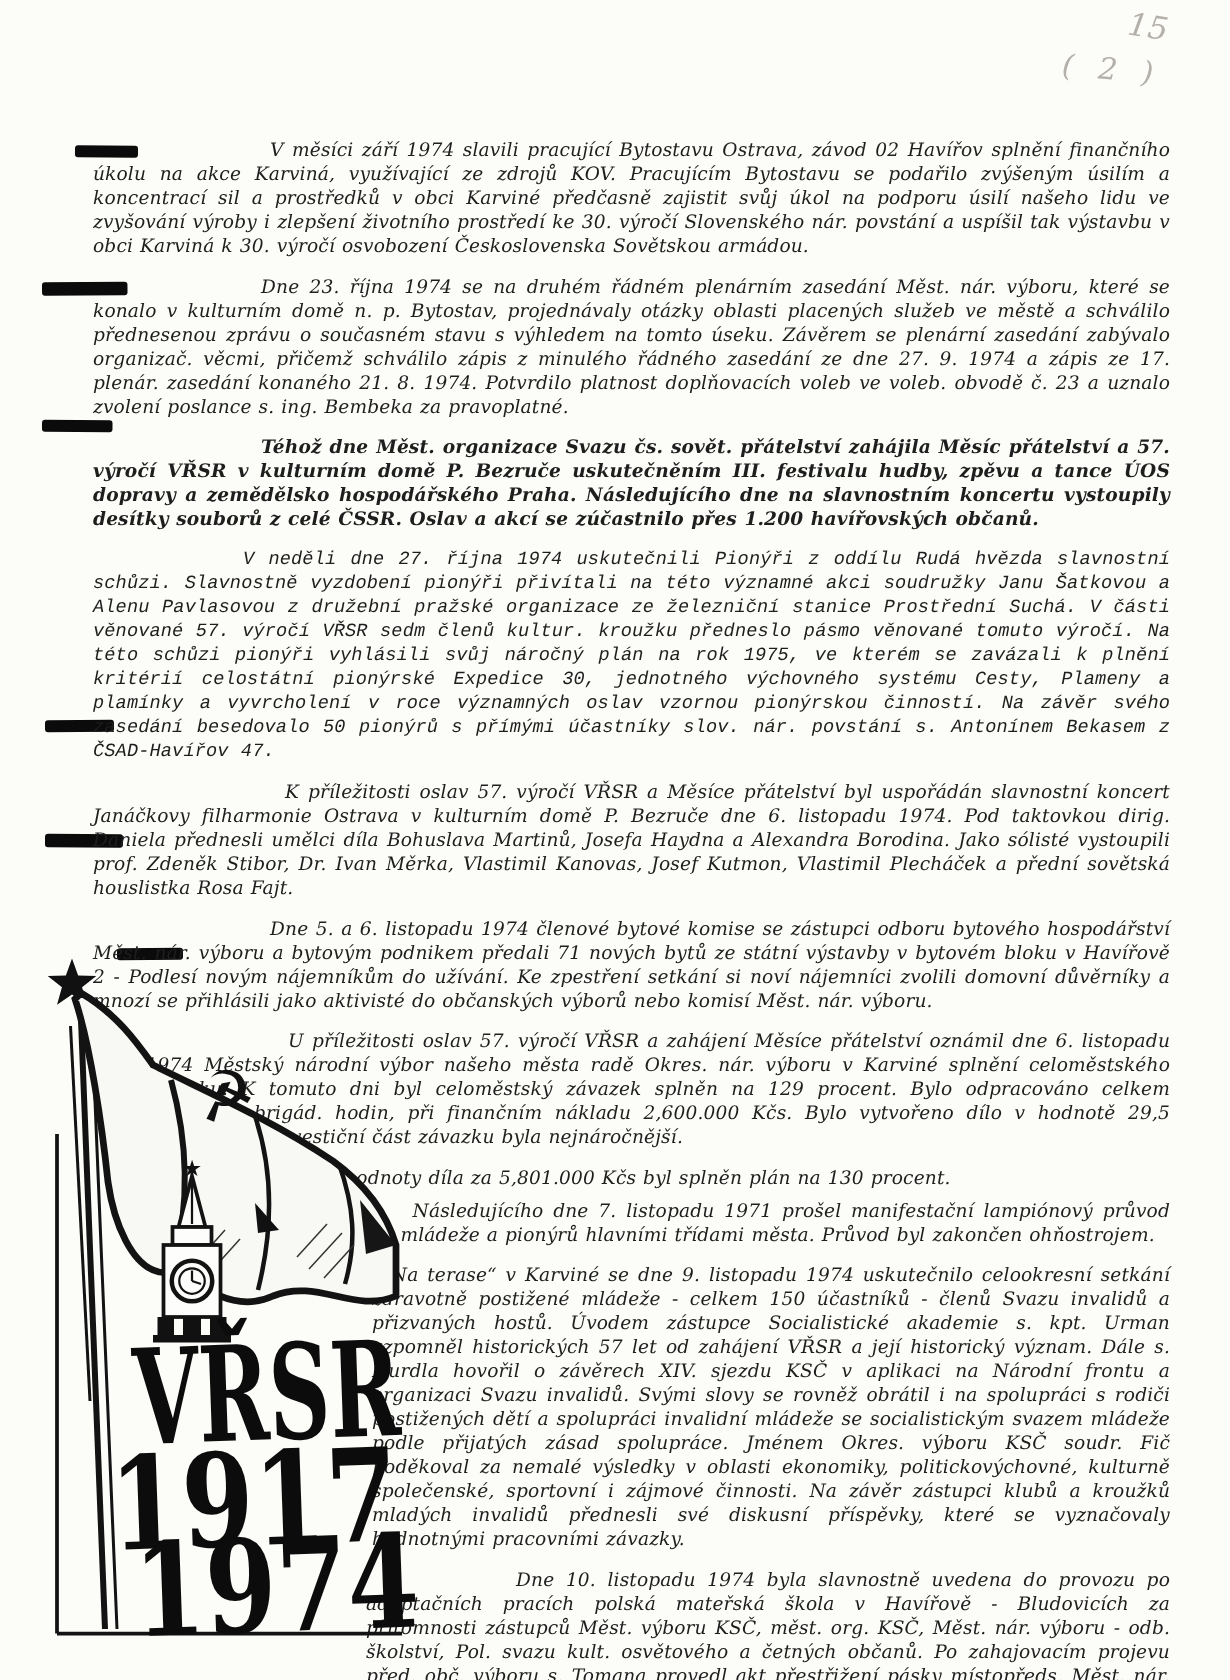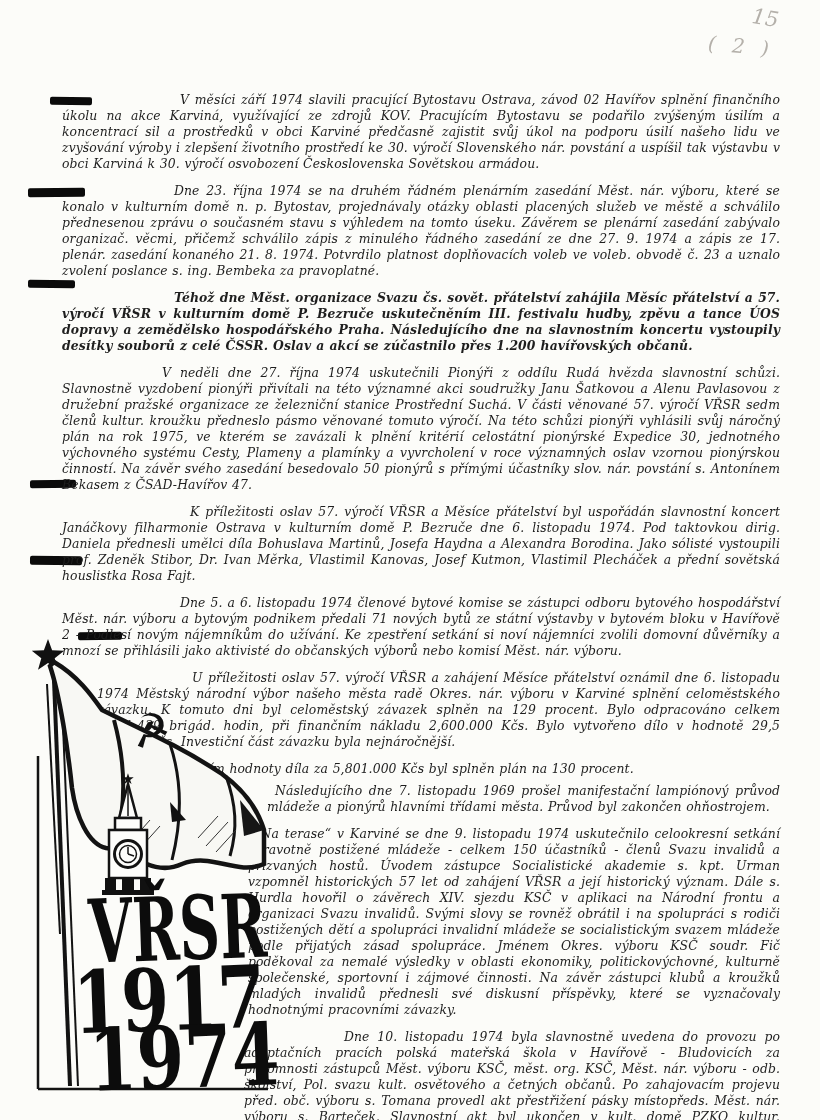--- a/index.html
+++ b/index.html
@@ -16,21 +16,21 @@
     position:absolute;left:62px;top:92px;width:718px;
     font-style:italic;
     font-size:12.4px;line-height:16px;
     letter-spacing:.1px;word-spacing:.6px;
     text-align:justify;
   }
   .para{margin:0 0 11px 0;}
   .p1{text-indent:118px;}
   .p2{text-indent:112px;}
   .p3{text-indent:112px;font-weight:bold;}
-  .p4{text-indent:100px;}
+  .p4{text-indent:100px;font-family:Liberation Mono, monospace;}
   .p5{text-indent:128px;}
   .p6{text-indent:118px;}
   .p7{margin-left:35px;text-indent:95px;}
   .p7b{margin-left:90px;text-indent:0;margin-bottom:6px;}
   .p8{margin-left:205px;text-indent:8px;}
   .p9{margin-left:186px;text-indent:6px;}
   .p10{margin-left:182px;text-indent:100px;}
   
   .bar{
     position:absolute;height:8px;background:#0b0b0b;border-radius:2px;
@@ -73,21 +73,21 @@
 
   <div class="text-block">
     <p class="para p1">V měsíci září 1974 slavili pracující Bytostavu Ostrava, závod 02 Havířov splnění finančního úkolu na akce Karviná, využívající ze zdrojů KOV. Pracujícím Bytostavu se podařilo zvýšeným úsilím a koncentrací sil a prostředků v obci Karviné předčasně zajistit svůj úkol na podporu úsilí našeho lidu ve zvyšování výroby i zlepšení životního prostředí ke 30. výročí Slovenského nár. povstání a uspíšil tak výstavbu v obci Karviná k 30. výročí osvobození Československa Sovětskou armádou.</p>
     <p class="para p2">Dne 23. října 1974 se na druhém řádném plenárním zasedání Měst. nár. výboru, které se konalo v kulturním domě n. p. Bytostav, projednávaly otázky oblasti placených služeb ve městě a schválilo přednesenou zprávu o současném stavu s výhledem na tomto úseku. Závěrem se plenární zasedání zabývalo organizač. věcmi, přičemž schválilo zápis z minulého řádného zasedání ze dne 27. 9. 1974 a zápis ze 17. plenár. zasedání konaného 21. 8. 1974. Potvrdilo platnost doplňovacích voleb ve voleb. obvodě č. 23 a uznalo zvolení poslance s. ing. Bembeka za pravoplatné.</p>
     <p class="para p3">Téhož dne Měst. organizace Svazu čs. sovět. přátelství zahájila Měsíc přátelství a 57. výročí VŘSR v kulturním domě P. Bezruče uskutečněním III. festivalu hudby, zpěvu a tance ÚOS dopravy a zemědělsko hospodářského Praha. Následujícího dne na slavnostním koncertu vystoupily desítky souborů z celé ČSSR. Oslav a akcí se zúčastnilo přes 1.200 havířovských občanů.</p>
     <p class="para p4">V neděli dne 27. října 1974 uskutečnili Pionýři z oddílu Rudá hvězda slavnostní schůzi. Slavnostně vyzdobení pionýři přivítali na této významné akci soudružky Janu Šatkovou a Alenu Pavlasovou z družební pražské organizace ze železniční stanice Prostřední Suchá. V části věnované 57. výročí VŘSR sedm členů kultur. kroužku předneslo pásmo věnované tomuto výročí. Na této schůzi pionýři vyhlásili svůj náročný plán na rok 1975, ve kterém se zavázali k plnění kritérií celostátní pionýrské Expedice 30, jednotného výchovného systému Cesty, Plameny a plamínky a vyvrcholení v roce významných oslav vzornou pionýrskou činností. Na závěr svého zasedání besedovalo 50 pionýrů s přímými účastníky slov. nár. povstání s. Antonínem Bekasem z ČSAD-Havířov 47.</p>
     <p class="para p5">K příležitosti oslav 57. výročí VŘSR a Měsíce přátelství byl uspořádán slavnostní koncert Janáčkovy filharmonie Ostrava v kulturním domě P. Bezruče dne 6. listopadu 1974. Pod taktovkou dirig. Daniela přednesli umělci díla Bohuslava Martinů, Josefa Haydna a Alexandra Borodina. Jako sólisté vystoupili prof. Zdeněk Stibor, Dr. Ivan Měrka, Vlastimil Kanovas, Josef Kutmon, Vlastimil Plecháček a přední sovětská houslistka Rosa Fajt.</p>
     <p class="para p6">Dne 5. a 6. listopadu 1974 členové bytové komise se zástupci odboru bytového hospodářství Měst. nár. výboru a bytovým podnikem předali 71 nových bytů ze státní výstavby v bytovém bloku v Havířově 2 - Podlesí novým nájemníkům do užívání. Ke zpestření setkání si noví nájemníci zvolili domovní důvěrníky a mnozí se přihlásili jako aktivisté do občanských výborů nebo komisí Měst. nár. výboru.</p>
     <p class="para p7">U příležitosti oslav 57. výročí VŘSR a zahájení Měsíce přátelství oznámil dne 6. listopadu 1974 Městský národní výbor našeho města radě Okres. nár. výboru v Karviné splnění celoměstského závazku. K tomuto dni byl celoměstský závazek splněn na 129 procent. Bylo odpracováno celkem 1,881.439 brigád. hodin, při finančním nákladu 2,600.000 Kčs. Bylo vytvořeno dílo v hodnotě 29,5 milionů Kčs. Investiční část závazku byla nejnáročnější.</p>
     <p class="para p7b">Vytvořením hodnoty díla za 5,801.000 Kčs byl splněn plán na 130 procent.</p>
-    <p class="para p8">Následujícího dne 7. listopadu 1969 prošel manifestační lampiónový průvod mládeže a pionýrů hlavními třídami města. Průvod byl zakončen ohňostrojem.</p>
+    <p class="para p8">Následujícího dne 7. listopadu 1971 prošel manifestační lampiónový průvod mládeže a pionýrů hlavními třídami města. Průvod byl zakončen ohňostrojem.</p>
     <p class="para p9">„Na terase“ v Karviné se dne 9. listopadu 1974 uskutečnilo celookresní setkání zdravotně postižené mládeže - celkem 150 účastníků - členů Svazu invalidů a přizvaných hostů. Úvodem zástupce Socialistické akademie s. kpt. Urman vzpomněl historických 57 let od zahájení VŘSR a její historický význam. Dále s. Hurdla hovořil o závěrech XIV. sjezdu KSČ v aplikaci na Národní frontu a organizaci Svazu invalidů. Svými slovy se rovněž obrátil i na spolupráci s rodiči postižených dětí a spolupráci invalidní mládeže se socialistickým svazem mládeže podle přijatých zásad spolupráce. Jménem Okres. výboru KSČ soudr. Fič poděkoval za nemalé výsledky v oblasti ekonomiky, politickovýchovné, kulturně společenské, sportovní i zájmové činnosti. Na závěr zástupci klubů a kroužků mladých invalidů přednesli své diskusní příspěvky, které se vyznačovaly hodnotnými pracovními závazky.</p>
     <p class="para p10">Dne 10. listopadu 1974 byla slavnostně uvedena do provozu po adaptačních pracích polská mateřská škola v Havířově - Bludovicích za přítomnosti zástupců Měst. výboru KSČ, měst. org. KSČ, Měst. nár. výboru - odb. školství, Pol. svazu kult. osvětového a četných občanů. Po zahajovacím projevu před. obč. výboru s. Tomana provedl akt přestřižení pásky místopředs. Měst. nár. výboru s. Barteček. Slavnostní akt byl ukončen v kult. domě PZKO kultur. programem, na kterém se podílely děti mateř. škol, ZDŠ i PZKO.</p>
   </div>
 
   <svg class="illus" width="250" height="467" viewBox="0 0 250 467" xmlns="http://www.w3.org/2000/svg">
 
     <g>
       <line class="ink" x1="8" y1="132" x2="8" y2="465" stroke-width="2.5"></line>
       <line class="ink" x1="8" y1="465" x2="238" y2="465" stroke-width="2.5"></line>
     </g>

